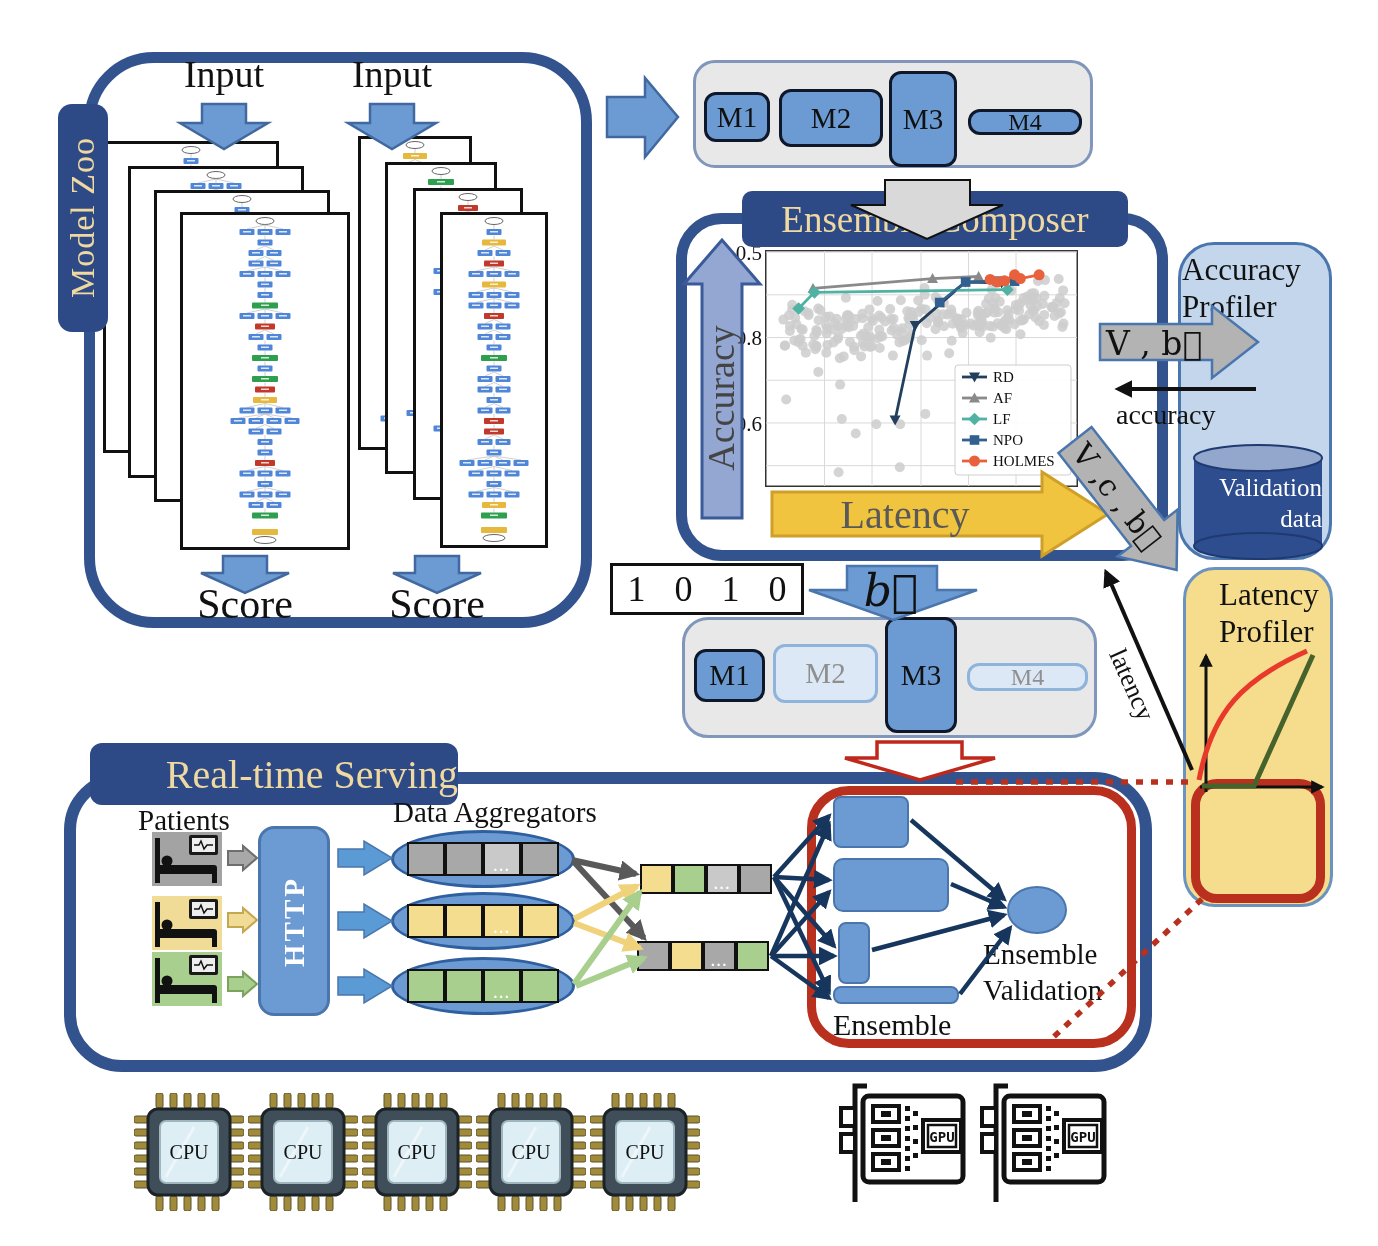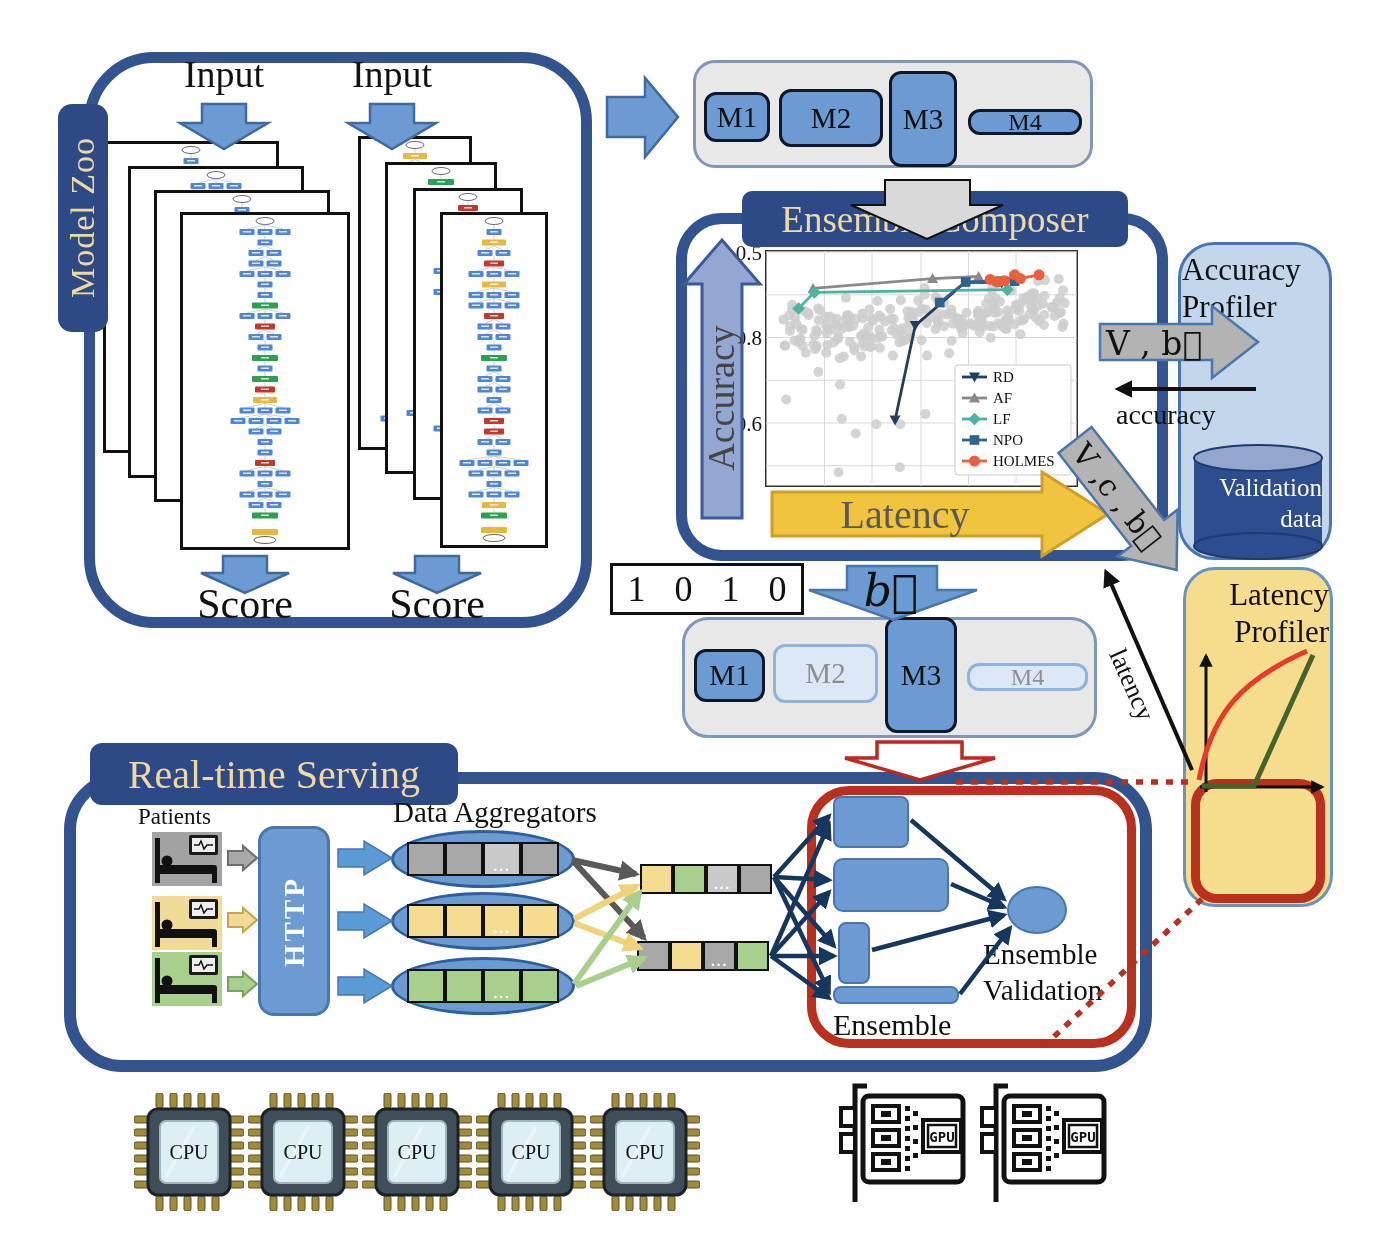--- a/index.html
+++ b/index.html
@@ -1548,36 +1548,36 @@
   <div class="ytick" style="left:728px;top:412px;">0.6</div>
 
   <div class="abs" style="left:1178px;top:242px;width:154px;height:318px;background:#c3d6ec;border:3px solid #4a76ad;border-radius:36px;"></div>
   <div class="abs" style="left:1182px;top:252px;width:146px;font-size:31px;line-height:1.18;color:#111;z-index:5;">Accuracy Profiler</div>
   <div class="abs ztext" style="left:1194px;top:472px;width:128px;text-align:right;color:#fff;font-size:25px;line-height:1.25;position:absolute;">
     <div>Validation</div>
     <div>data</div>
   </div>
 
   <div class="abs" style="left:1183px;top:567px;width:150px;height:340px;background:#f6dd8d;border:3px solid #6b93c0;border-radius:32px;"></div>
-  <div class="abs" style="left:1187px;top:577px;width:142px;text-align:right;font-size:31px;line-height:1.18;color:#111;z-index:5;">Latency Profiler</div>
+  <div class="abs" style="left:1187px;top:577px;width:142px;text-align:left;font-size:31px;line-height:1.18;color:#111;z-index:5;padding-left:32px;">Latency Profiler</div>
   <div class="abs" style="left:1191px;top:779px;width:134px;height:124px;background:#f6dd8d;border:9px solid #b9301f;border-radius:26px;z-index:6;"></div>
 
   <div class="abs" style="left:610px;top:563px;width:194px;height:52px;background:#fff;border:3.5px solid #111;display:flex;justify-content:space-around;align-items:center;font-size:36px;color:#111;z-index:6;">
     <span>1</span>
     <span>0</span>
     <span>1</span>
     <span>0</span>
   </div>
   <div class="abs" style="left:682px;top:617px;width:415px;height:121px;background:#e8e8e8;border:3px solid #8096bb;border-radius:26px;z-index:5;"></div>
 
   <div class="abs" style="left:64px;top:772px;width:1088px;height:300px;border:12px solid #33538e;border-radius:58px;"></div>
-  <div class="abs titlebar" style="left:90px;top:743px;width:368px;height:62px;border-radius:12px;font-size:40px;z-index:5;">
+  <div class="abs titlebar" style="left:90px;top:743px;width:368px;height:62px;border-radius:12px;font-size:40px;z-index:5;justify-content:flex-end;">
     <span>Real-time Serving</span>
   </div>
-  <div class="abs" style="left:138px;top:804px;font-size:23px;color:#111;z-index:5;">Patients</div>
+  <div class="abs" style="left:138px;top:804px;font-size:29px;color:#111;z-index:5;">Patients</div>
   <div class="abs" id="patients" style="left:0;top:0;">
       <div style="position: absolute; left: 152px; top: 832px; width: 70px; height: 54px; z-index: 5;"><svg width="70" height="54" viewBox="0 0 70 54">
     <rect width="70" height="54" fill="#a3a3a3"></rect>
     <rect x="37" y="3" width="29" height="20" rx="2" fill="#1a1a1a"></rect>
     <rect x="40" y="6" width="23" height="14" fill="#eeeeee"></rect>
     <polyline points="42,13 47,13 49,9 52,17 55,13 61,13" fill="none" stroke="#111" stroke-width="1.5"></polyline>
     <rect x="3" y="6" width="5" height="45" fill="#111"></rect>
     <circle cx="15" cy="29" r="5.5" fill="#111"></circle>
     <rect x="3" y="33" width="62" height="9" rx="3" fill="#111"></rect>
     <rect x="60" y="40" width="5" height="11" fill="#111"></rect>

